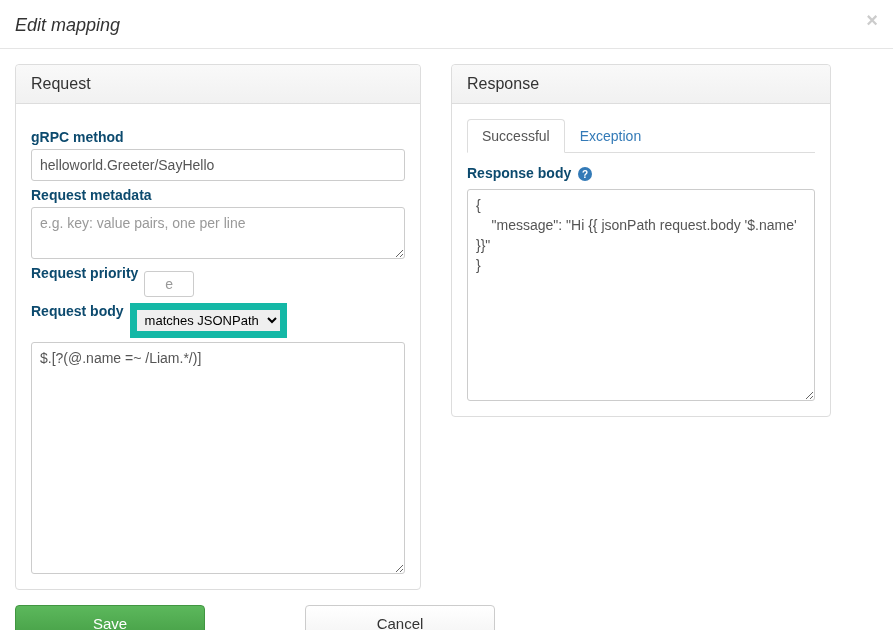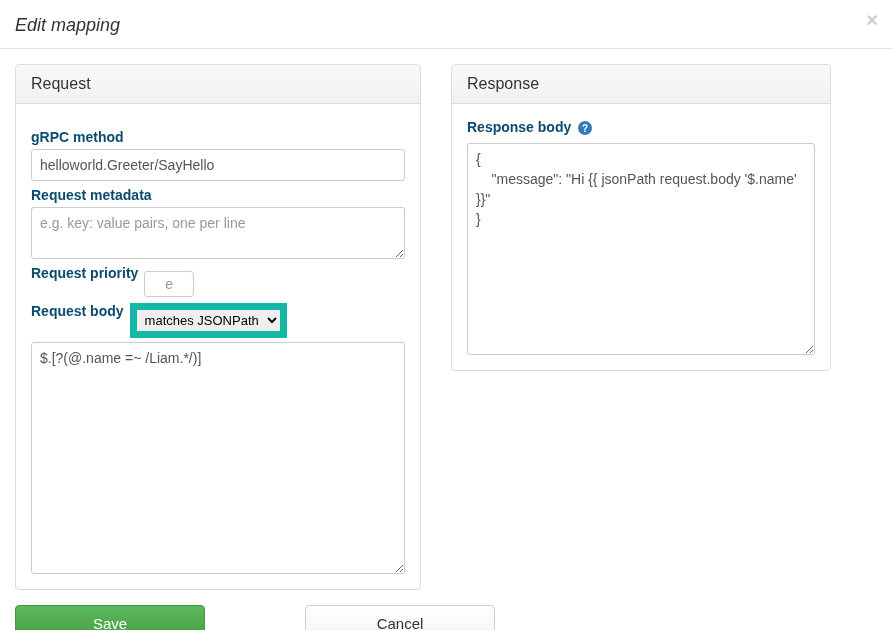--- a/index.html
+++ b/index.html
@@ -195,20 +195,24 @@
 
         <textarea class="form-control" rows="11" style="margin-top: 4px;">$.[?(@.name =~ /Liam.*/)]</textarea>
 
       </div>
     </div>
 
     <div class="panel panel-right">
       <div class="panel-heading">Response</div>
       <div class="panel-body">
 
+        <div class="tabs">
+          <div class="tab active">Successful</div>
+          <div class="tab">Exception</div>
+        </div>
 
         <div>
           <label class="form-label" style="margin-top:0;">Response body</label>
           <span class="help-icon">?</span>
         </div>
 
         <textarea class="form-control" rows="10" style="margin-top: 4px;">{
     "message": "Hi {{ jsonPath request.body '$.name' }}"
 }</textarea>
 

